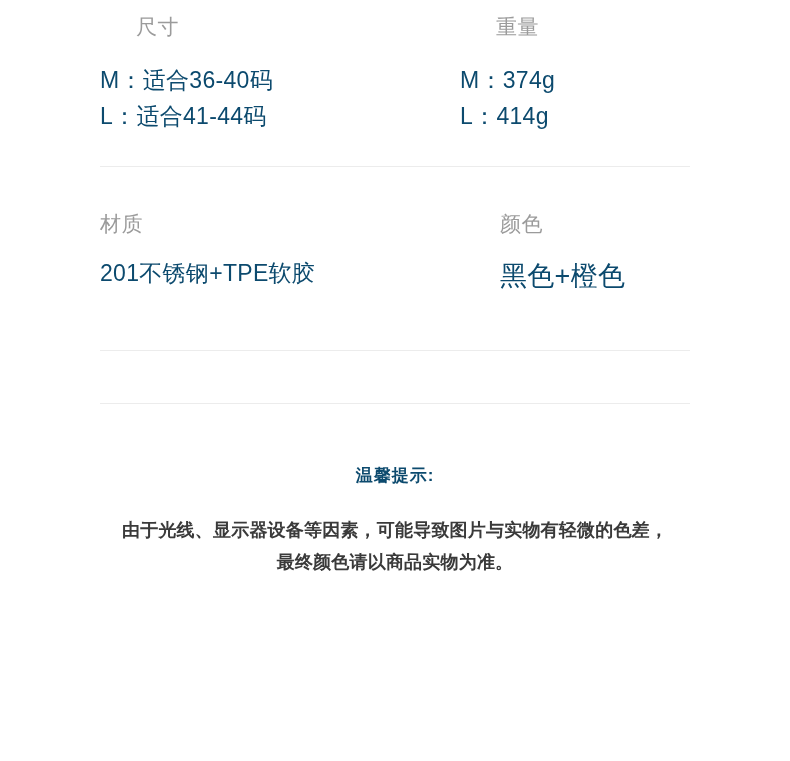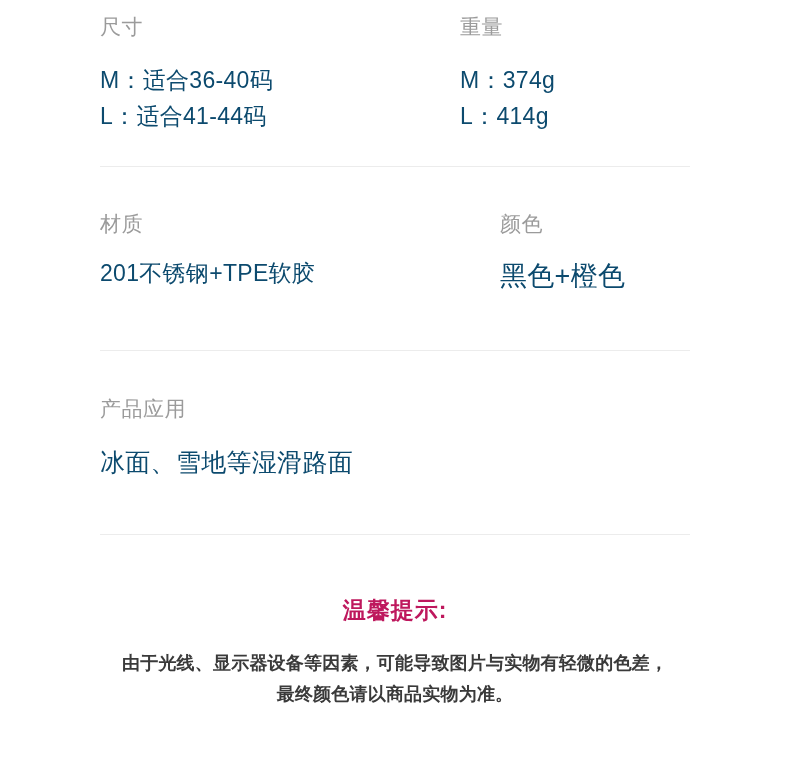--- a/index.html
+++ b/index.html
@@ -49,21 +49,21 @@
   }
   .divider {
     height: 1px;
     background: #ececec;
     margin: 0;
   }
   
   #section-size {
     padding-top: 16px;
   }
-  #section-size .spec-label { margin-bottom: 26px; }
+  #section-size .spec-label { margin-bottom: 26px; margin-left: 36px; }
   #divider-1 { margin-top: 32px; }
 
   
   #section-material {
     padding-top: 46px;
     gap: 40px;
   }
   #section-material .spec-label { margin-bottom: 22px; }
   #divider-2 { margin-top: 52px; }
 
@@ -74,25 +74,25 @@
   #section-application .spec-label { margin-bottom: 24px; }
   #section-application .spec-value { font-size: 25px; }
   #divider-3 { margin-top: 52px; }
 
   
   #section-notice {
     padding-top: 60px;
     text-align: center;
   }
   .notice-title {
-    font-size: 23px;
+    font-size: 17px;
     font-weight: bold;
-    color: #be185d;
+    color: #0c4a6e;
     letter-spacing: 1px;
-    margin-bottom: 22px;
+    margin-bottom: 28px;
   }
   .notice-line {
     font-size: 18px;
     color: #3a3a3a;
     line-height: 1.75;
     letter-spacing: 0.2px;
     font-weight: bold;
   }
 </style>
 </head>
@@ -121,26 +121,20 @@
       <div class="spec-value">201不锈钢+TPE软胶</div>
     </div>
     <div class="spec-col-right">
       <div class="spec-label">颜色</div>
       <div class="spec-value small">黑色+橙色</div>
     </div>
   </div>
 
   <div class="divider" id="divider-2"></div>
 
-  <div class="spec-block" id="section-application">
-    <div class="spec-col-left" style="flex:1 1 auto;">
-      <div class="spec-label">产品应用</div>
-      <div class="spec-value">冰面、雪地等湿滑路面</div>
-    </div>
-  </div>
 
   <div class="divider" id="divider-3"></div>
 
   <div id="section-notice">
     <div class="notice-title">温馨提示:</div>
     <div class="notice-line">由于光线、显示器设备等因素，可能导致图片与实物有轻微的色差，</div>
     <div class="notice-line">最终颜色请以商品实物为准。</div>
   </div>
 
 </div>

